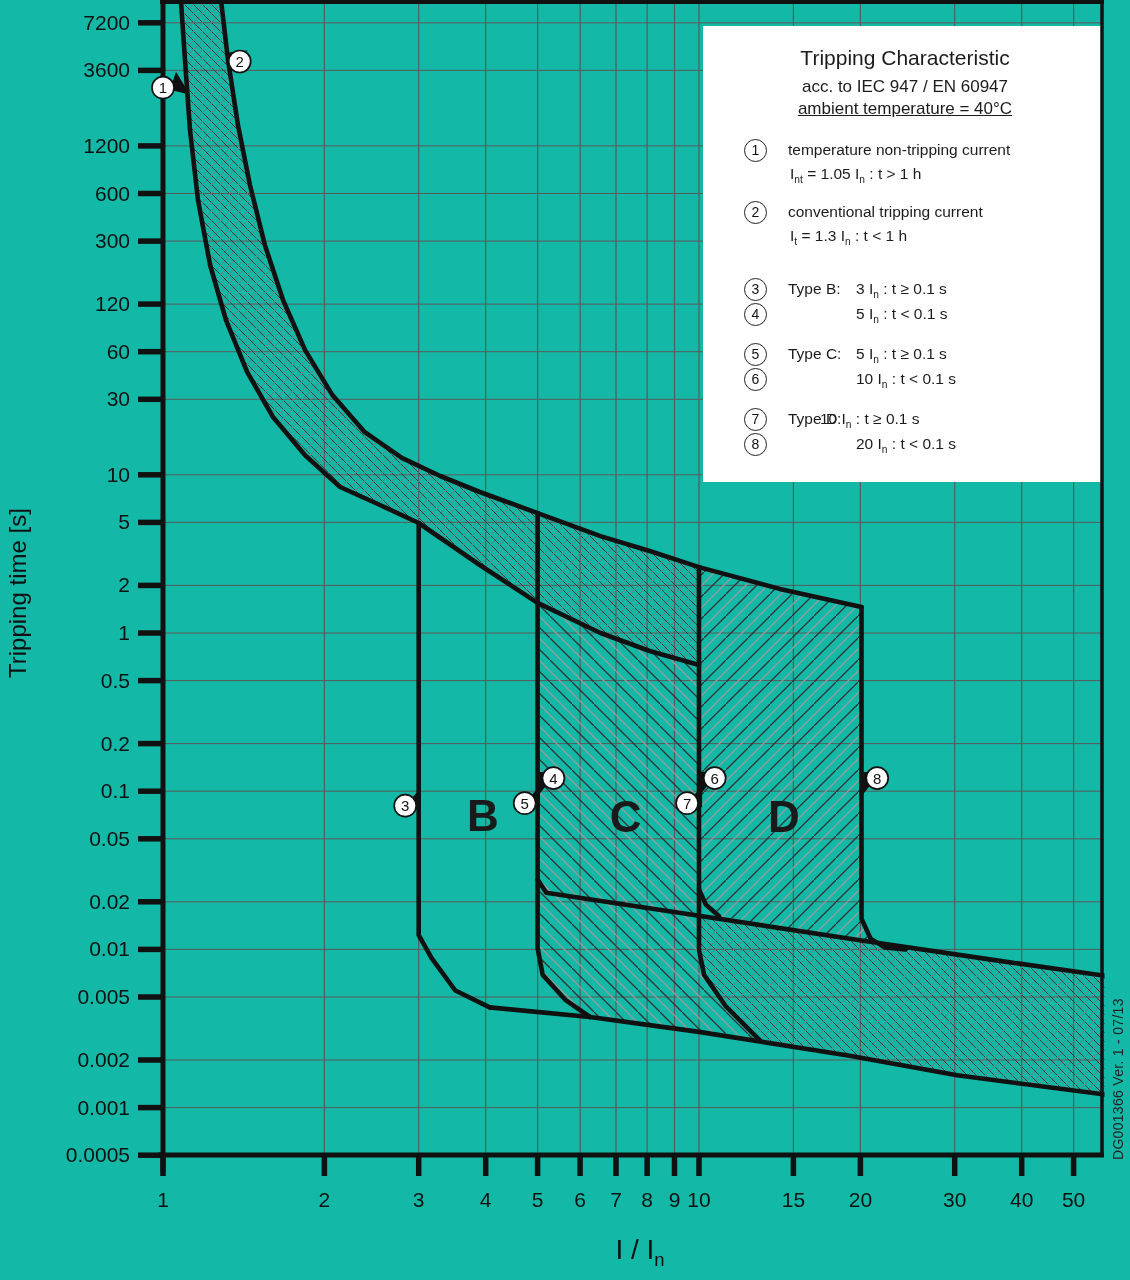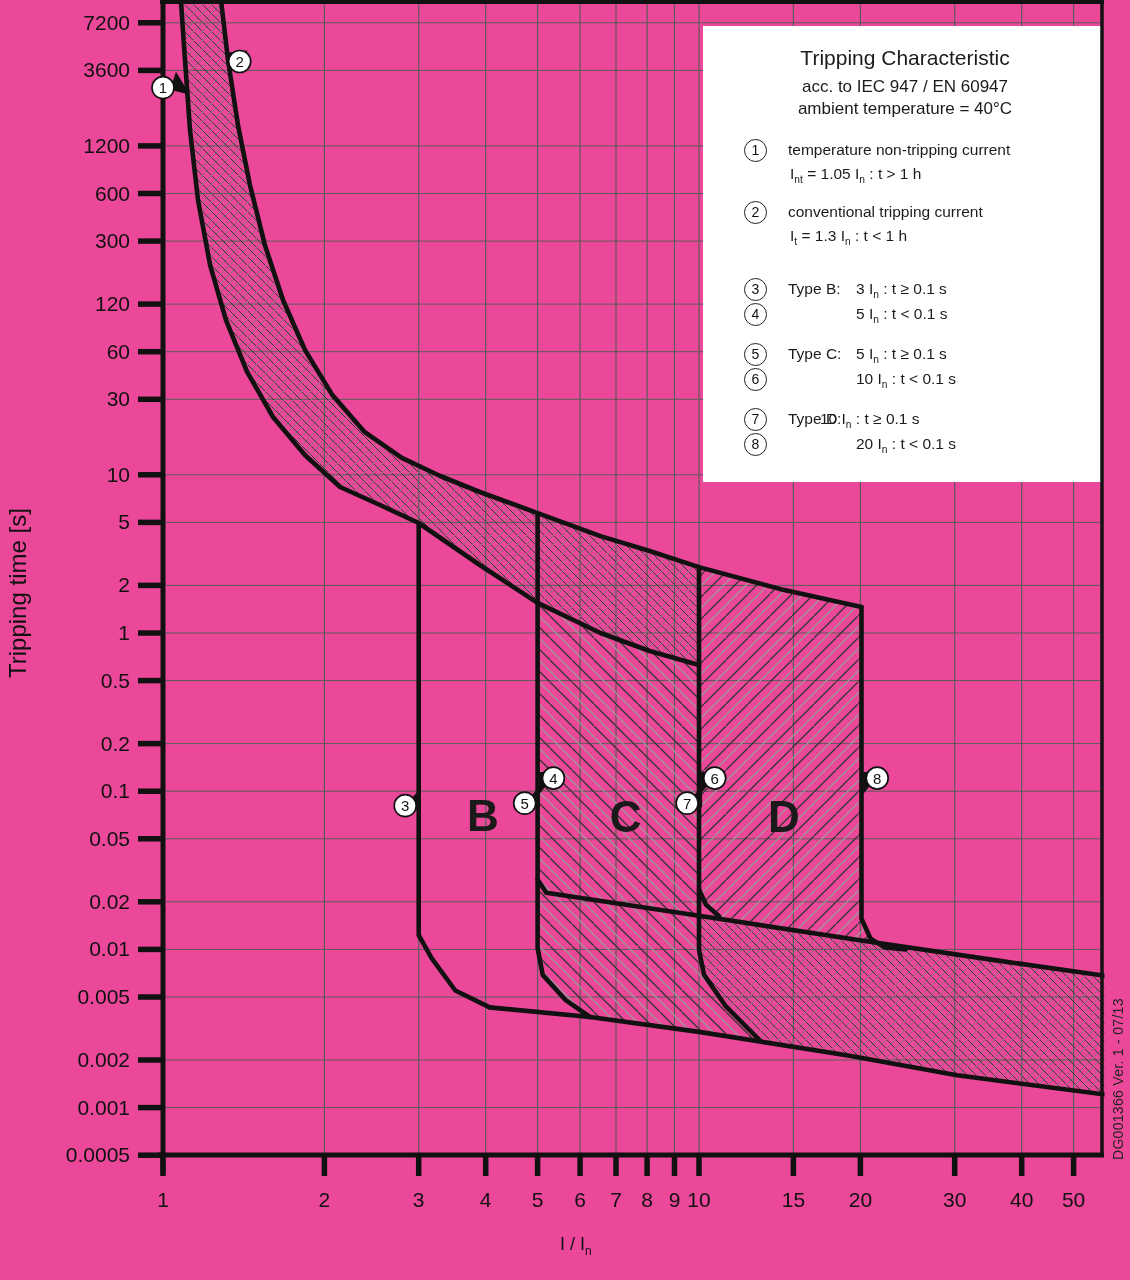--- a/index.html
+++ b/index.html
@@ -1,30 +1,30 @@
 <!DOCTYPE html>
 <html><head>
 <meta charset="utf-8">
 <style>
   html,body{margin:0;padding:0;background:#fff;}
-  .stage{position:relative;width:1130px;height:1280px;background:#ec4899;overflow:hidden;
+  .stage{position:relative;width:1130px;height:1280px;background:#14b8a6;overflow:hidden;
          font-family:"Liberation Sans","DejaVu Sans",sans-serif;color:#111;}
   .stage svg{position:absolute;left:0;top:0;}
   .overlay{position:absolute;left:0;top:0;width:1130px;height:1280px;pointer-events:none;}
   .titleblock{position:absolute;left:700px;top:0;width:410px;text-align:center;}
   .title{position:absolute;left:0;top:46px;width:410px;font-size:21px;color:#1b1b1b;}
   .sub1{position:absolute;left:0;top:77px;width:410px;font-size:17px;color:#1b1b1b;}
-  .sub2{position:absolute;left:0;top:99px;width:410px;font-size:17px;color:#1b1b1b;}
+  .sub2{position:absolute;left:0;top:99px;width:410px;font-size:17px;color:#1b1b1b;text-decoration:underline;}
   .lg-circle{position:absolute;width:21px;height:21px;border:1.6px solid #222;border-radius:50%;
              text-align:center;line-height:21px;font-size:14px;background:#fff;}
   .lg-text{position:absolute;font-size:15.5px;white-space:nowrap;color:#1b1b1b;}
   .lg-text sub, .axis-title sub{font-size:0.66em;}
   .y-axis-title{position:absolute;left:4px;top:678px;transform:rotate(-90deg);transform-origin:0 0;
                 font-size:24px;white-space:nowrap;}
-  .x-axis-title{position:absolute;left:560px;top:1234px;width:160px;font-size:18px;}
+  .x-axis-title{position:absolute;left:560px;top:1234px;width:160px;text-align:center;font-size:28px;}
   .stamp{position:absolute;left:1110px;top:1160px;transform:rotate(-90deg);transform-origin:0 0;
          font-size:14px;white-space:nowrap;color:#222;letter-spacing:0.3px;}
 </style>
 </head>
 <body>
 
 <div class="stage">
   <div id="chart-mount">
       <svg width="1130" height="1280" viewBox="0 0 1130 1280" xmlns="http://www.w3.org/2000/svg">
         <defs>

